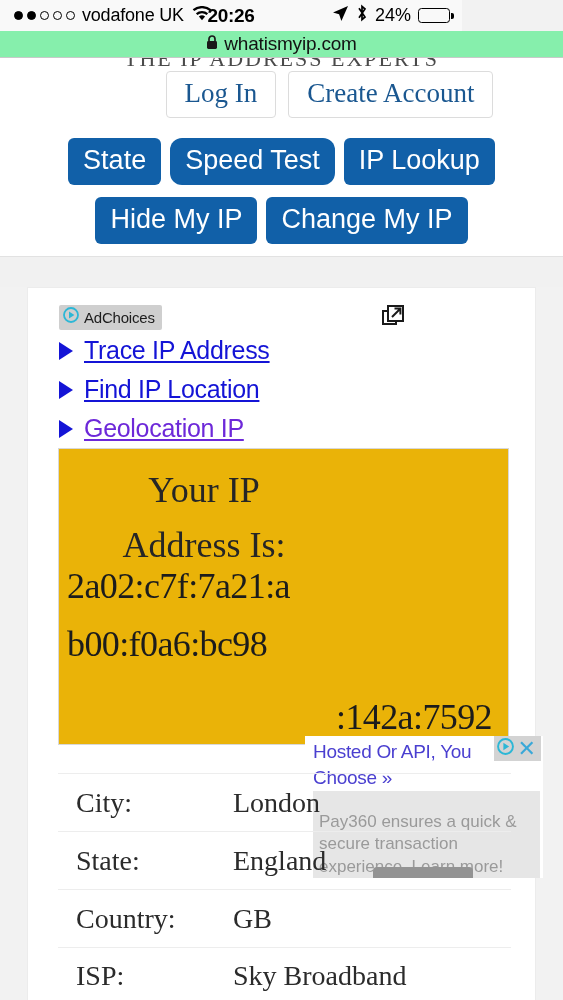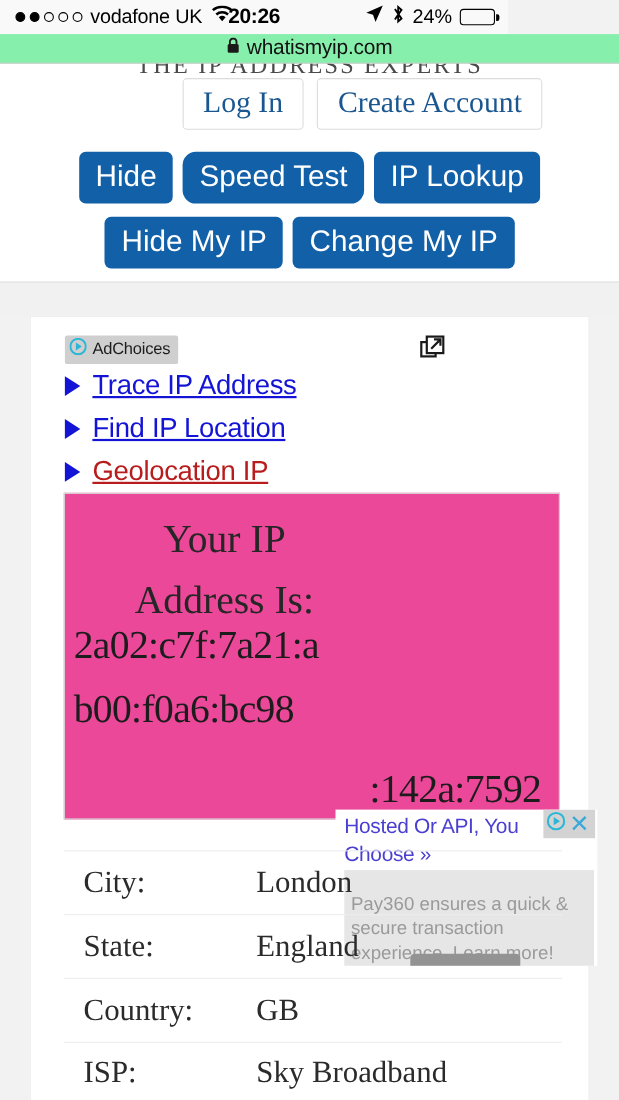--- a/index.html
+++ b/index.html
@@ -240,21 +240,21 @@
     letter-spacing: -0.3px;
   }
 
   
   .ipbox {
     position: absolute;
     top: 160px; left: 30px;
     width: 451px;
     height: 297px;
     border: 1px solid #d8d8d8;
-    background: #ec4899;
+    background: #eab308;
     overflow: hidden;
   }
   .ip-label {
     position: absolute;
     top: 14px; left: 0;
     width: 290px;
     text-align: center;
     font-family: "Liberation Serif", serif;
     font-size: 36px;
     color: #262626;
@@ -411,21 +411,21 @@
   <div class="page-top">
 
     <div class="site-tagline">THE IP ADDRESS EXPERTS</div>
 
     <div class="auth-row">
       <div class="auth-btn">Log In</div>
       <div class="auth-btn">Create Account</div>
     </div>
 
     <div class="navrow r1">
-      <div class="nav-btn" style="background: rgb(17, 96, 168);">Hide</div>
+      <div class="nav-btn" style="background: rgb(17, 96, 168);">State</div>
       <div class="nav-btn" style="background: rgb(17, 96, 168); border-radius: 12px;">Speed Test</div>
       <div class="nav-btn" style="background: rgb(17, 96, 168);">IP Lookup</div>
     </div>
 
     <div class="navrow r2">
       <div class="nav-btn" style="background: rgb(17, 96, 168);">Hide My IP</div>
       <div class="nav-btn" style="background: rgb(17, 96, 168);">Change My IP</div>
     </div>
   </div>
 
@@ -456,21 +456,21 @@
       <div class="adlink">
         <span class="tri" style="border-left-color: rgb(20, 20, 214);"></span>
         <span class="txt" style="color: rgb(20, 20, 214);">Trace IP Address</span>
       </div>
       <div class="adlink">
         <span class="tri" style="border-left-color: rgb(20, 20, 214);"></span>
         <span class="txt" style="color: rgb(20, 20, 214);">Find IP Location</span>
       </div>
       <div class="adlink">
         <span class="tri" style="border-left-color: rgb(20, 20, 214);"></span>
-        <span class="txt" style="color: #b91c1c; text-align: right;">Geolocation IP</span>
+        <span class="txt" style="color: #6d28d9; text-align: right;">Geolocation IP</span>
       </div>
     </div>
 
     <div class="ipbox">
       <div class="ip-label">
         <span>Your IP</span><br>
         <span>Address Is:</span>
       </div>
       <div class="ip-value">
         <span class="ip-seg s1">2a02:c7f:7a21:a</span>

